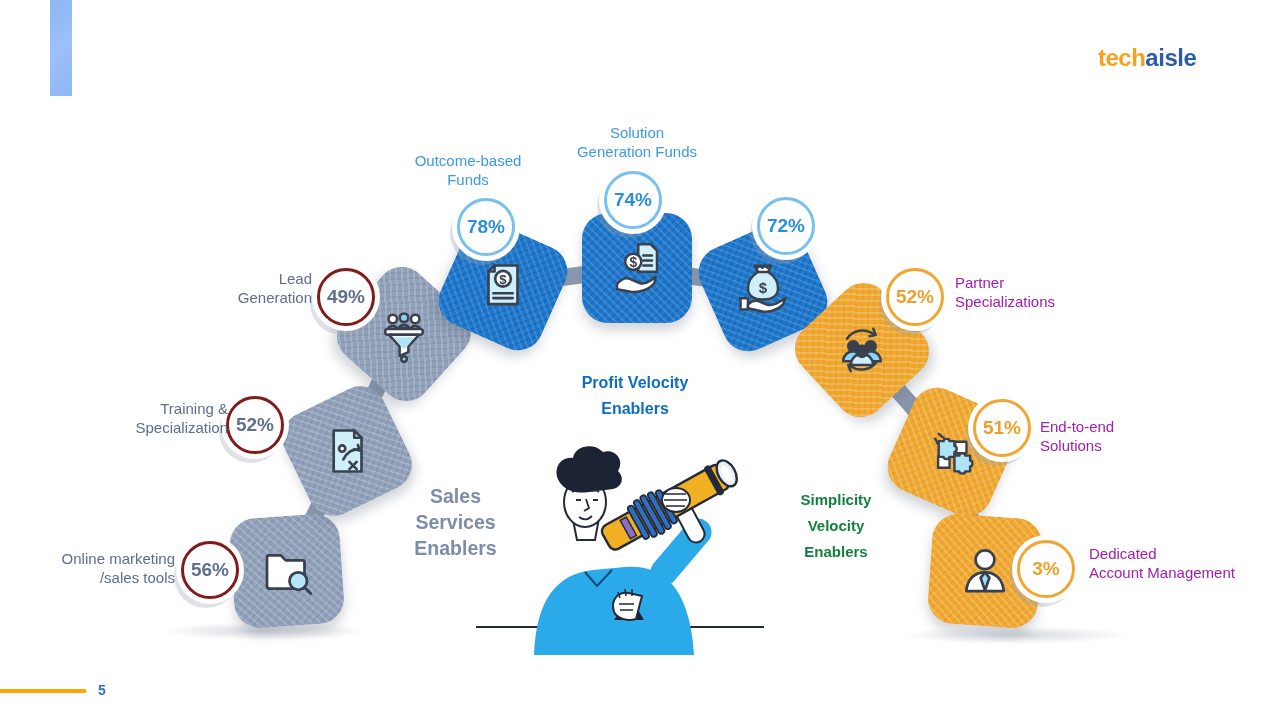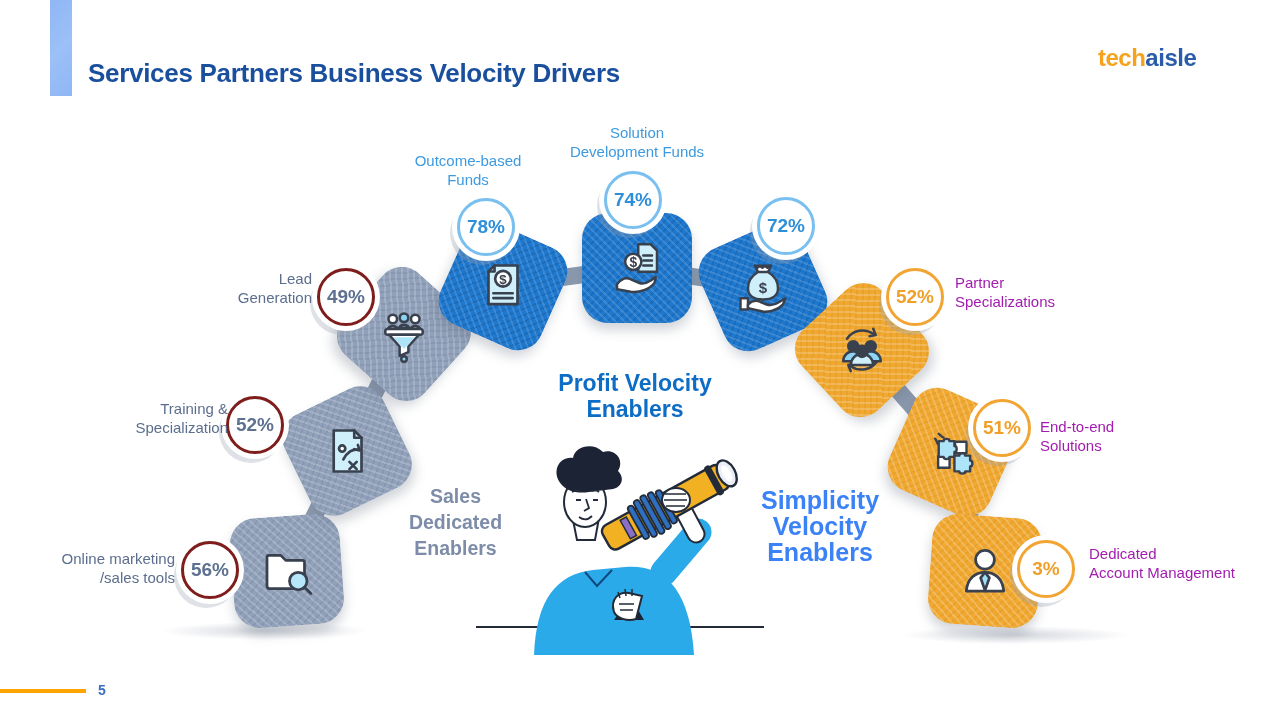--- a/index.html
+++ b/index.html
@@ -49,41 +49,40 @@
   .lbl-right { text-align:right; }
   .lbl-center { text-align:center; }
   .lbl-left { text-align:left; }
   .c-blue { color:#3D9AE0; }
   .c-gray { color:#5C6E8E; }
   .c-orange { color:#a21caf; }
 
   
   .group-lbl { position:absolute; font-weight:bold; text-align:center; white-space:pre-line; }
   .g-sales { left:383px; top:483px; width:145px; font-size:19.5px; line-height:26px; color:#7D8CA8; }
-  .g-profit { left:540px; top:370px; width:190px; font-size:23px; line-height:26px; color:#0D6CC6; }
-  .g-simplicity { left:744px; top:487px; width:152px; font-size:25px; line-height:26px; color:#3b82f6; }
+  .g-profit { left:540px; top:370px; width:190px; font-size:16px; line-height:26px; color:#0D6CC6; }
+  .g-simplicity { left:760px; top:487px; width:152px; font-size:15px; line-height:26px; color:#15803d; }
 
   
   .ground-shadow { position:absolute; height:18px;
     background:radial-gradient(ellipse at center, rgba(120,130,150,.32) 0%, rgba(120,130,150,0) 70%); }
 
   .illus { position:absolute; left:468px; top:420px; width:300px; height:235px; }
 
   .footer-line { position:absolute; left:0; top:689px; width:86px; height:4px; background:#FFA400; }
   .page-num { position:absolute; left:98px; top:682px; font-size:14px; font-weight:bold; color:#3A6EC0; }
 
   svg { display:block; }
 </style>
 </head>
 <body>
 
 <div class="slide">
 
   <div class="accent-bar"></div>
-  <div class="title">Services Partners Business Velocity Drivers</div>
   <div class="logo"><span class="lg-tech">tech</span><span class="lg-aisle">aisle</span></div>
 
   <div class="connector" style="left:250px;top:502px;width:134px;transform:rotate(-63.4deg)"></div>
   <div class="connector" style="left:310px;top:384px;width:130px;transform:rotate(-64deg)"></div>
   <div class="connector" style="left:398px;top:301px;width:110px;transform:rotate(-26deg)"></div>
   <div class="connector" style="left:502px;top:268px;width:135px;transform:rotate(-7.7deg)"></div>
   <div class="connector" style="left:636px;top:269px;width:127px;transform:rotate(8.6deg)"></div>
   <div class="connector" style="left:754px;top:310px;width:117px;transform:rotate(32.5deg)"></div>
   <div class="connector" style="left:839px;top:392px;width:136px;transform:rotate(48.6deg)"></div>
   <div class="connector" style="left:907px;top:503px;width:123px;transform:rotate(74.5deg)"></div>
@@ -231,30 +230,30 @@
 
   <div class="lbl lbl-right c-gray" style="left:35px;top:549px;width:140px">Online marketing
 /sales tools</div>
   <div class="lbl lbl-right c-gray" style="left:98px;top:399px;width:130px">Training &amp;
 Specialization</div>
   <div class="lbl lbl-right c-gray" style="left:192px;top:269px;width:120px">Lead
 Generation</div>
   <div class="lbl lbl-center c-blue" style="left:393px;top:151px;width:150px">Outcome-based
 Funds</div>
   <div class="lbl lbl-center c-blue" style="left:548px;top:123px;width:178px">Solution
-Development Funds</div>
+Generation Funds</div>
   <div class="lbl lbl-left c-orange" style="left:955px;top:273px;width:140px">Partner
 Specializations</div>
   <div class="lbl lbl-left c-orange" style="left:1040px;top:417px;width:120px">End-to-end
 Solutions</div>
   <div class="lbl lbl-left c-orange" style="left:1089px;top:544px;width:170px">Dedicated
 Account Management</div>
 
   <div class="group-lbl g-sales">Sales
-Dedicated
+Services
 Enablers</div>
   <div class="group-lbl g-profit">Profit Velocity
 Enablers</div>
   <div class="group-lbl g-simplicity">Simplicity
 Velocity
 Enablers</div>
 
   <div class="illus">
     <svg viewBox="0 0 300 235" width="300" height="235">
       <line x1="8" y1="207" x2="296" y2="207" stroke="#232B39" stroke-width="2.2"></line>

